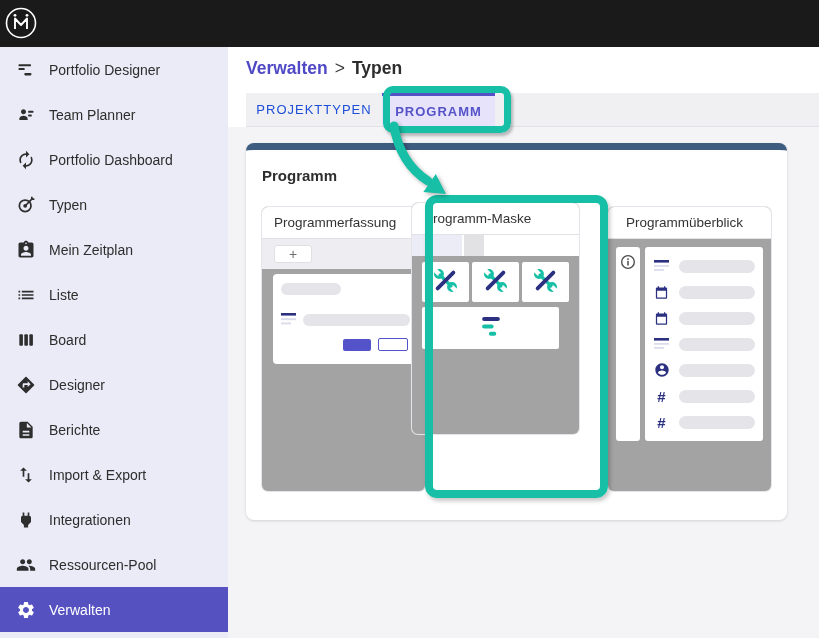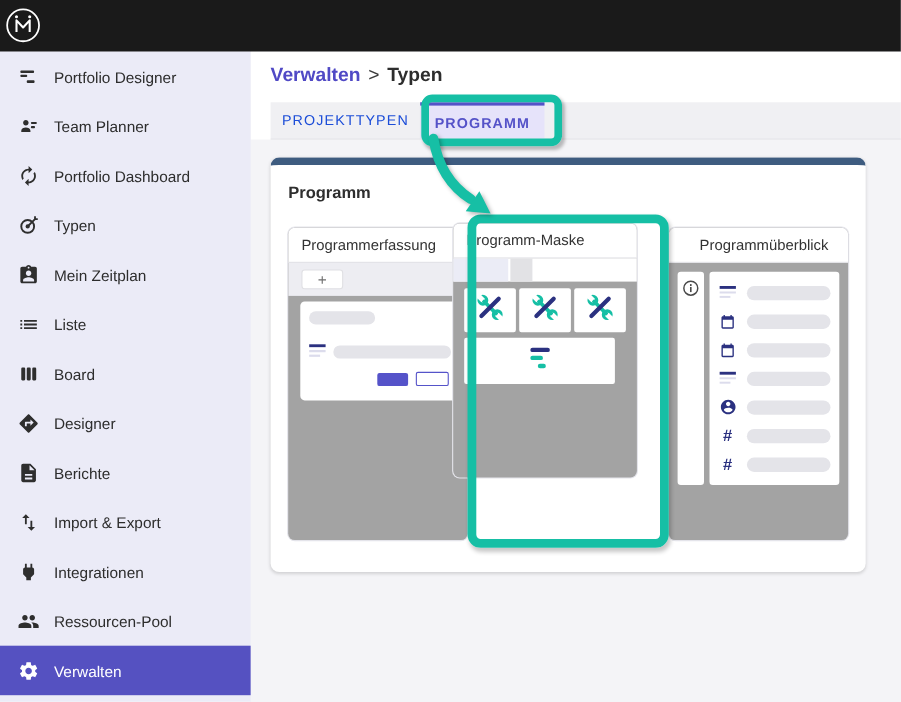--- a/index.html
+++ b/index.html
@@ -342,21 +342,21 @@
           <rect x="3.5" y="2" width="17" height="3.8" rx="1.9" fill="#2b3180"></rect>
           <rect x="3.5" y="9" width="11" height="3.8" rx="1.9" fill="#16bfa5"></rect>
           <rect x="10" y="16" width="7" height="3.8" rx="1.9" fill="#16bfa5"></rect>
         </svg>
       </span>
     </div>
   </div>
 </div>
 
 <div class="card card3">
-  <div class="card-header" style="padding-left:28px;">Programmüberblick</div>
+  <div class="card-header" style="padding-left:18px;">Programmüberblick</div>
   <div class="c3-body">
     <div class="c3-col">
       <span>
         <svg width="16" height="16" viewBox="0 0 24 24">
           <circle cx="12" cy="12" r="9.5" fill="none" stroke="#4a4a4a" stroke-width="2"></circle>
           <rect x="10.9" y="10.3" width="2.2" height="7" fill="#4a4a4a"></rect>
           <rect x="10.9" y="6.4" width="2.2" height="2.6" fill="#4a4a4a"></rect>
         </svg>
       </span>
     </div>

